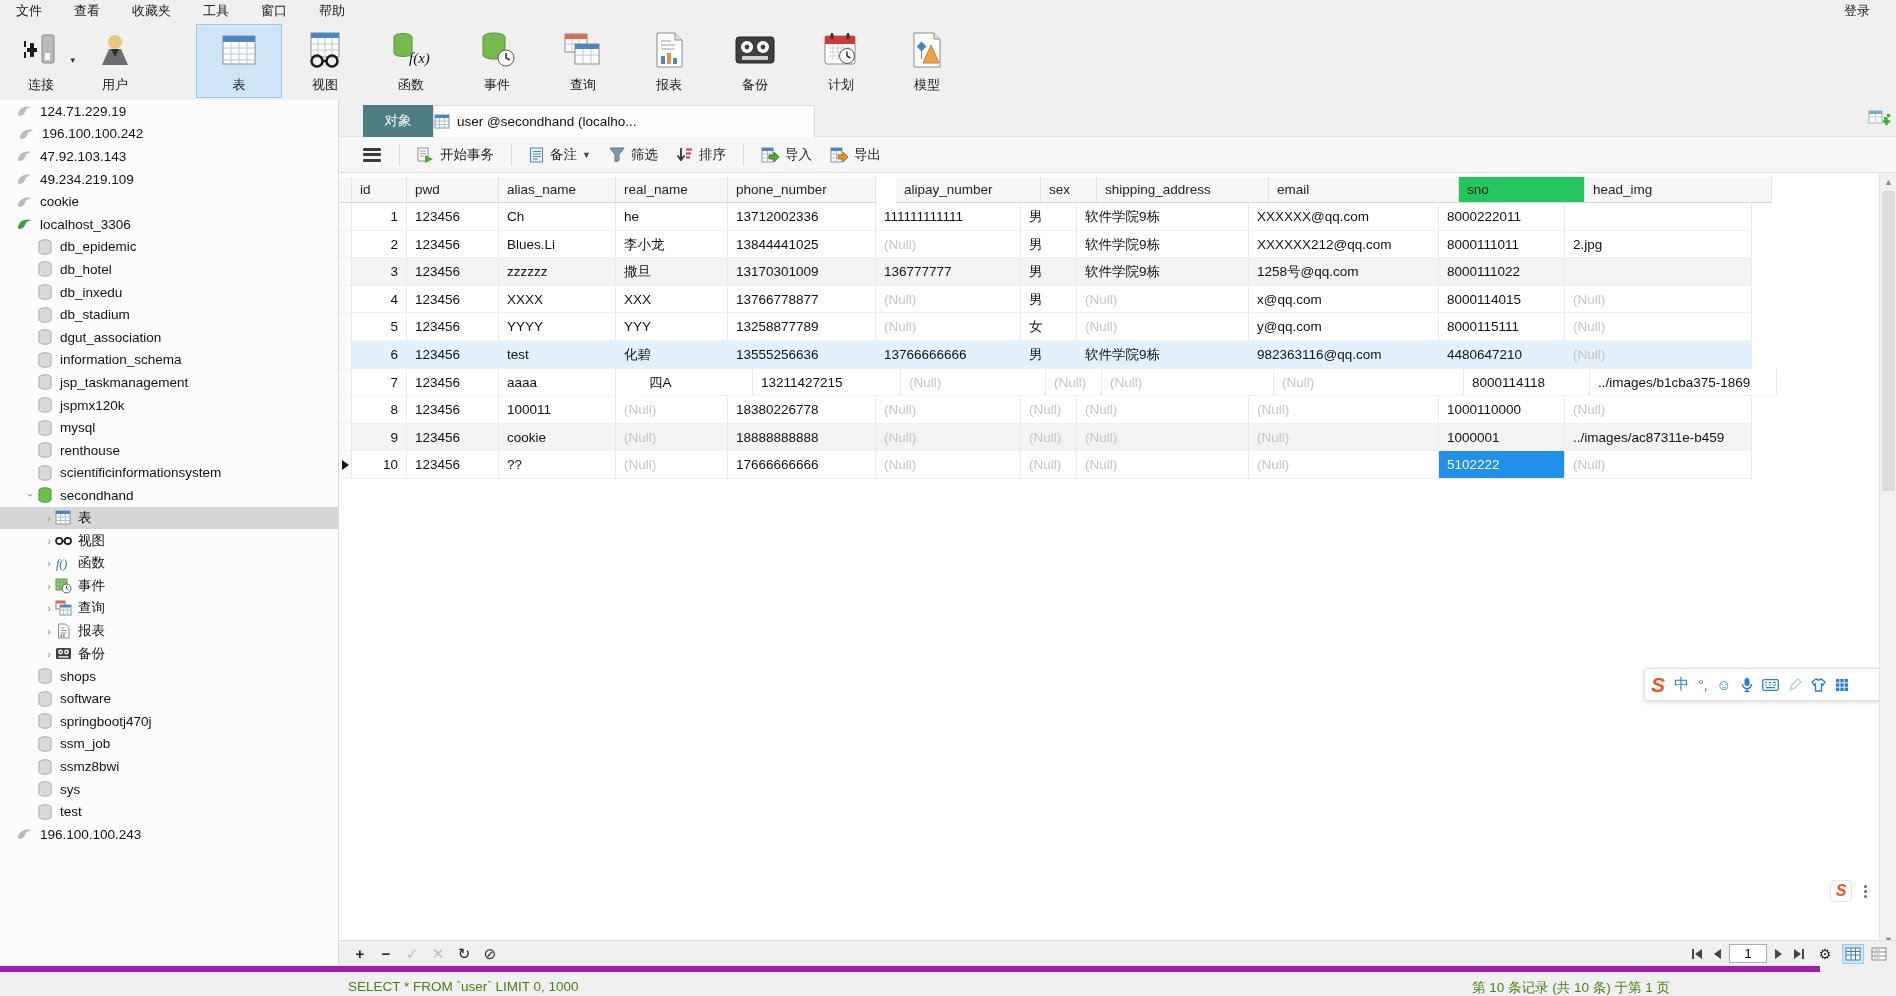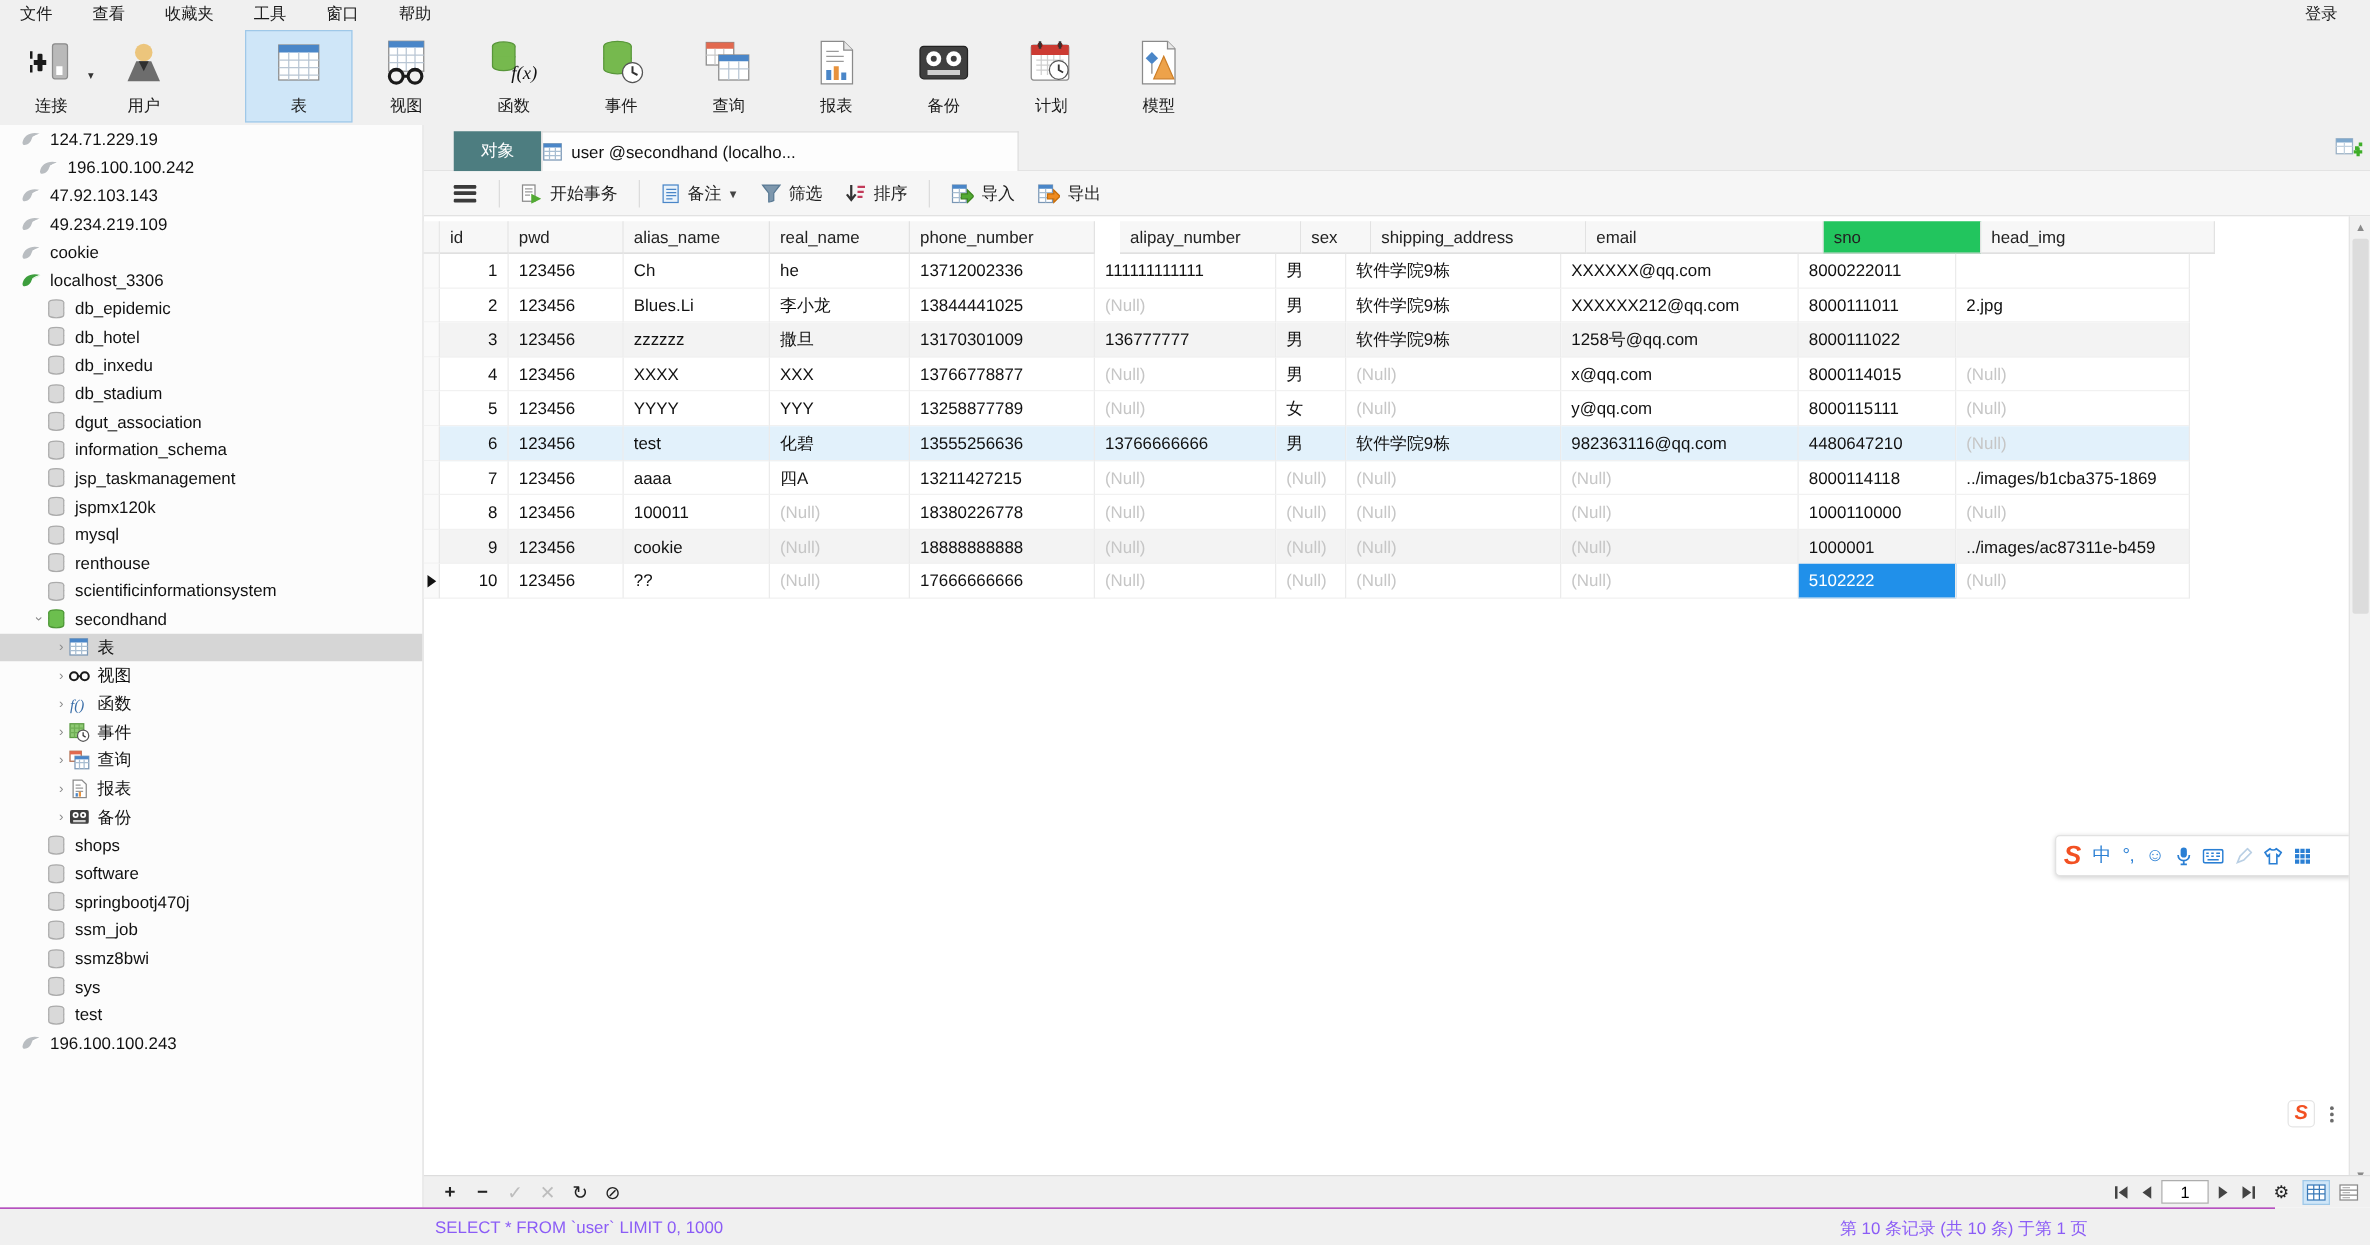--- a/index.html
+++ b/index.html
@@ -89,21 +89,21 @@
   #bb-right { margin-left:auto; display:flex; align-items:center; margin-right:6px; gap:4px; }
   .pg { display:flex; align-items:center; gap:1px; padding:0 4px; }
   .tri-l { width:0;height:0;border-right:7px solid #444;border-top:5px solid transparent;border-bottom:5px solid transparent; }
   .tri-r { width:0;height:0;border-left:7px solid #444;border-top:5px solid transparent;border-bottom:5px solid transparent; }
   .pbar { width:2px; height:10px; background:#444; }
   #pageinput { width:38px; height:19px; border:1px solid #adadad; background:#fff; text-align:center; font-size:13px; }
   .viewtog { width:22px; height:20px; display:flex; align-items:center; justify-content:center; border:1px solid transparent; }
   .viewtog.on { background:#cfe6f8; border:1px solid #9fc8e8; }
 
   
-  #statusbar { position:absolute; left:0; top:966px; width:1820px; height:30px; background:#f0f0f0; border-top:1px solid #a21caf; font-size:13.5px; color:#8b5cf6; }
+  #statusbar { position:absolute; left:0; top:966px; width:1820px; height:30px; background:#f0f0f0; border-top:6px solid #a21caf; font-size:13.5px; color:#4d7c0f; }
   #sql { position:absolute; left:348px; top:7px; }
   #recinfo { position:absolute; right:150px; top:7px; }
 </style>
 </head>
 <body>
 
 <div id="menubar">
     <div class="mitem">文件</div>
     <div class="mitem">查看</div>
     <div class="mitem">收藏夹</div>
@@ -261,21 +261,21 @@
     <div class="tree-item" style="padding-left: 6px;">
       <span class="chev"></span>
       <span class="ticon16 icon">
         <svg width="16" height="16" viewBox="0 0 16 16">
           <path d="M1 11 C2 5 8 2 15 4 C11 5 9 6 8 9 C7 12 4 13 2 13 C1.5 13 1 12 1 11 Z" fill="#b9bdc1"></path>
           <path d="M15 4 C13 6 11 6 9 7" stroke="#fff" fill="none"></path>
         </svg>
       </span>
       <span>124.71.229.19</span>
     </div>
-    <div class="tree-item" style="padding-left: 20px;">
+    <div class="tree-item" style="padding-left: 8px;">
       <span class="chev"></span>
       <span class="ticon16 icon">
         <svg width="16" height="16" viewBox="0 0 16 16">
           <path d="M1 11 C2 5 8 2 15 4 C11 5 9 6 8 9 C7 12 4 13 2 13 C1.5 13 1 12 1 11 Z" fill="#b9bdc1"></path>
           <path d="M15 4 C13 6 11 6 9 7" stroke="#fff" fill="none"></path>
         </svg>
       </span>
       <span>196.100.100.242</span>
     </div>
     <div class="tree-item" style="padding-left: 6px;">
@@ -872,21 +872,21 @@
         <div class="g-cell" style="width: 172px;">软件学院9栋</div>
         <div class="g-cell" style="width: 190px;">982363116@qq.com</div>
         <div class="g-cell" style="width: 126px;">4480647210</div>
         <div class="g-cell null" style="width: 187px;">(Null)</div>
       </div>
       <div class="g-row">
         <div class="g-gutter"></div>
         <div class="g-cell num" style="width: 55px;">7</div>
         <div class="g-cell" style="width: 92px;">123456</div>
         <div class="g-cell" style="width: 117px;">aaaa</div>
-        <div class="g-cell" style="width: 112px;">四A</div>
+        <div class="g-cell" style="width: 112px; margin-left: 25px;">四A</div>
         <div class="g-cell" style="width: 148px;">13211427215</div>
         <div class="g-cell null" style="width: 145px;">(Null)</div>
         <div class="g-cell null" style="width: 56px;">(Null)</div>
         <div class="g-cell null" style="width: 172px;">(Null)</div>
         <div class="g-cell null" style="width: 190px;">(Null)</div>
         <div class="g-cell" style="width: 126px;">8000114118</div>
         <div class="g-cell" style="width: 187px;">../images/b1cba375-1869</div>
       </div>
       <div class="g-row">
         <div class="g-gutter"></div>

